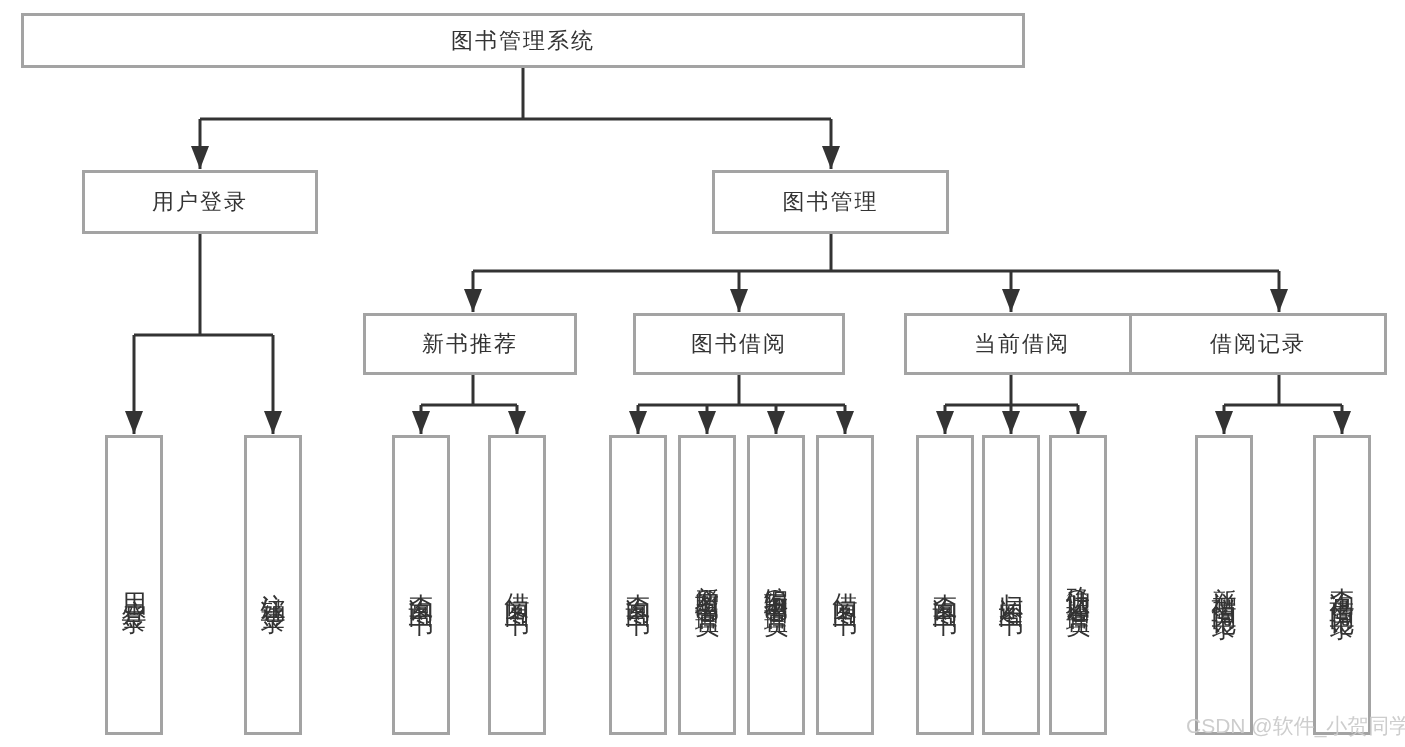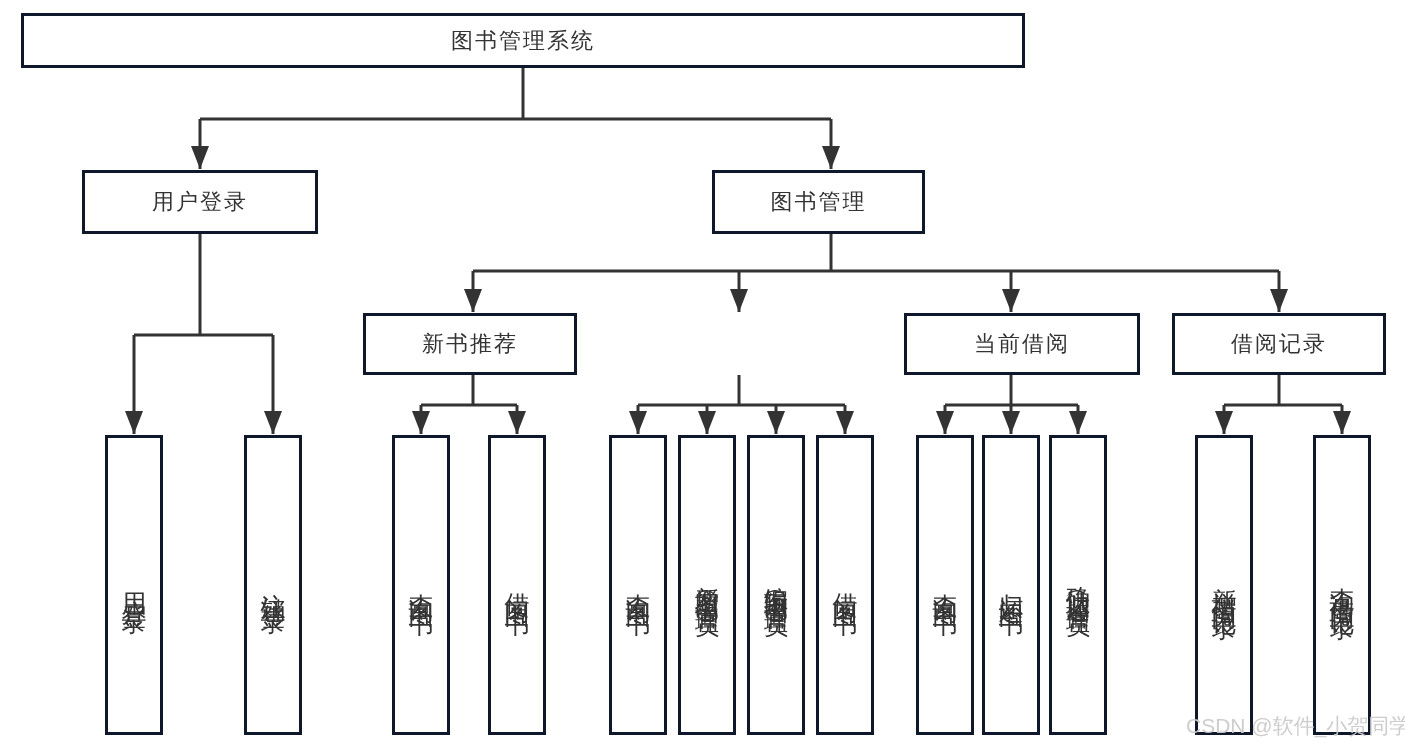--- a/index.html
+++ b/index.html
@@ -22,21 +22,21 @@
     width: 1405px;
     height: 747px;
   }
   .connectors line {
     stroke: #333333;
     stroke-width: 3;
   }
   .box {
     position: absolute;
     box-sizing: border-box;
-    border: 3px solid #0f172a;
+    border: 3px solid #a3a3a3;
     background: #ffffff;
     display: flex;
     align-items: center;
     justify-content: center;
     color: #333333;
   }
   .hbox {
     font-size: 22px;
     letter-spacing: 2px;
     white-space: nowrap;
@@ -48,26 +48,26 @@
     letter-spacing: 6px;
     line-height: 1;
   }
   .vbox.v-long {
     font-size: 24px;
     letter-spacing: 4px;
   }
   
   .n-root   { left: 21px;   top: 13px;  width: 1004px; height: 55px; }
   .n-login  { left: 82px;   top: 170px; width: 236px;  height: 64px; }
-  .n-mgmt   { left: 712px;  top: 170px; width: 213px;  height: 64px; }
+  .n-mgmt   { left: 712px;  top: 170px; width: 237px;  height: 64px; }
   .n-l3     { top: 313px; height: 62px; }
   .n-rec    { left: 363px;  width: 214px; }
   .n-bor    { left: 633px;  width: 212px; }
   .n-cur    { left: 904px;  width: 236px; }
-  .n-his    { left: 1172px; width: 214px; }
+  .n-his    { left: 1129px; width: 258px; }
   .leaf     { top: 435px; height: 300px; width: 58px; }
   .lf-1  { left: 105px; }
   .lf-2  { left: 244px; }
   .lf-3  { left: 392px; }
   .lf-4  { left: 488px; }
   .lf-5  { left: 609px; }
   .lf-6  { left: 678px; }
   .lf-7  { left: 747px; }
   .lf-8  { left: 816px; }
   .lf-9  { left: 916px; }
@@ -137,20 +137,21 @@
     <line x1="1224" y1="405" x2="1224" y2="434" marker-end="url(#arrow)"></line>
     <line x1="1342" y1="405" x2="1342" y2="434" marker-end="url(#arrow)"></line>
   </svg>
 
   <div class="box hbox n-root">图书管理系统</div>
 
   <div class="box hbox n-login">用户登录</div>
   <div class="box hbox n-mgmt">图书管理</div>
 
   <div class="box hbox n-l3 n-rec">新书推荐</div>
+  <div class="box hbox n-l3 n-bor">图书借阅</div>
   <div class="box hbox n-l3 n-cur">当前借阅</div>
   <div class="box hbox n-l3 n-his">借阅记录</div>
 
   <div class="box vbox leaf lf-1">用户登录</div>
   <div class="box vbox leaf lf-2">注销登录</div>
 
   <div class="box vbox leaf lf-3">查询图书</div>
   <div class="box vbox leaf lf-4">借阅图书</div>
 
   <div class="box vbox leaf lf-5">查询图书</div>

